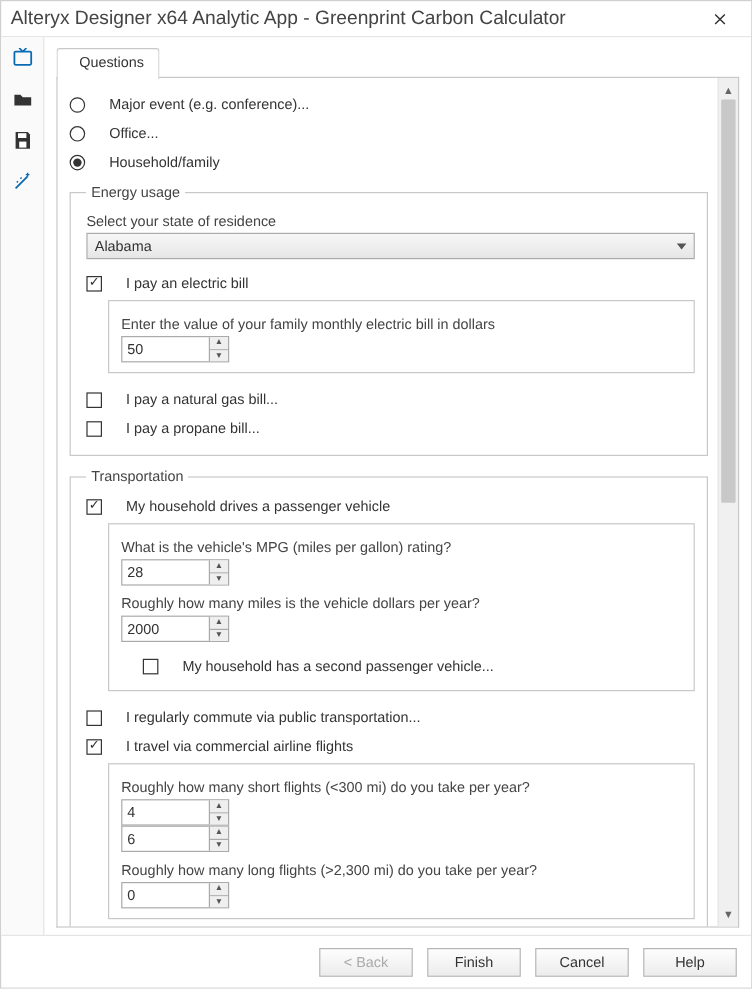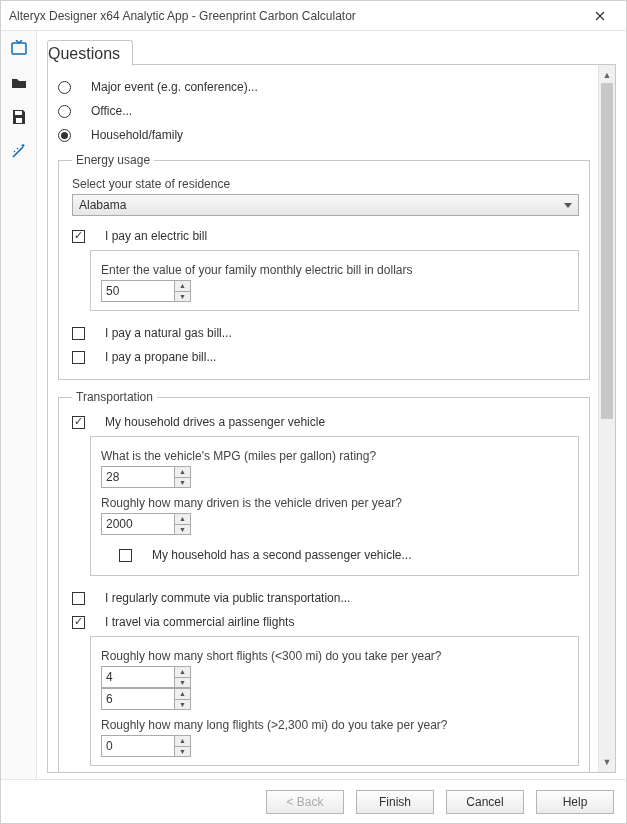--- a/index.html
+++ b/index.html
@@ -16,21 +16,21 @@
     width: 627px; height: 824px;
     border: 1px solid #d0d0d0;
     display: flex; flex-direction: column;
   }
   .titlebar {
     height: 30px;
     display: flex; align-items: center;
     padding: 0 6px 0 8px;
     border-bottom: 1px solid #e5e5e5;
   }
-  .titlebar .title { flex: 1; font-size: 12px; color: #444; }
+  .titlebar .title { flex: 1; font-size: 16px; color: #444; }
   .titlebar .close {
     width: 40px; height: 28px;
     display: flex; align-items: center; justify-content: center;
     font-size: 14px; color: #333;
   }
 
   .body {
     flex: 1; display: flex; min-height: 0;
   }
 
@@ -54,23 +54,23 @@
   .tabstrip {
     display: flex;
     border-bottom: 1px solid #c8c8c8;
     height: 26px;
   }
   .tab {
     border: 1px solid #c8c8c8;
     border-bottom: none;
     background: #fff;
     border-radius: 3px 3px 0 0;
-    padding: 4px 12px 0 0;
+    padding: 4px 12px 0 18px;
     height: 26px;
-    font-size: 16px;
+    font-size: 12px;
     position: relative;
     top: 1px;
   }
 
   .form-scroll-wrap {
     flex: 1; position: relative; min-height: 0;
     border: 1px solid #c8c8c8;
     border-top: none;
     display: flex;
   }
@@ -286,21 +286,21 @@
             <div class="panel indent">
               <label class="fieldlabel">What is the vehicle's MPG (miles per gallon) rating?</label>
               <div class="spinner">
                 <div class="val">28</div>
                 <div class="btns">
                     <div>▲</div>
                     <div>▼</div>
                   </div>
               </div>
 
-              <label class="fieldlabel" style="margin-top:8px;">Roughly how many driven is the vehicle driven per year?</label>
+              <label class="fieldlabel" style="margin-top:8px;">Roughly how many miles is the vehicle dollars per year?</label>
               <div class="spinner">
                 <div class="val">2000</div>
                 <div class="btns">
                     <div>▲</div>
                     <div>▼</div>
                   </div>
               </div>
 
               <div class="check-row indent" style="margin-top:8px;">
                 <span class="checkbox"></span>

